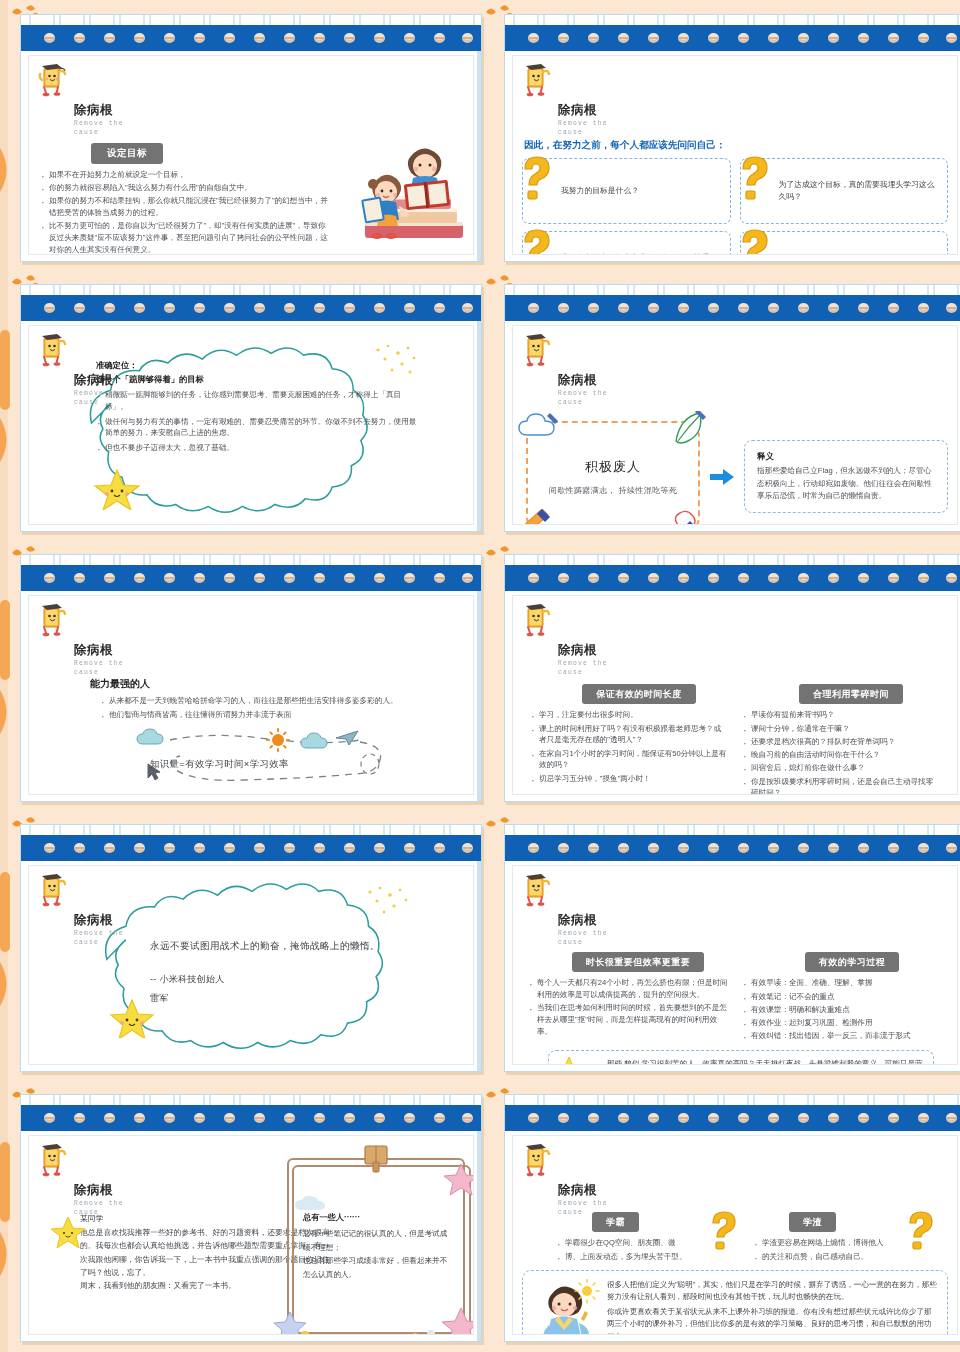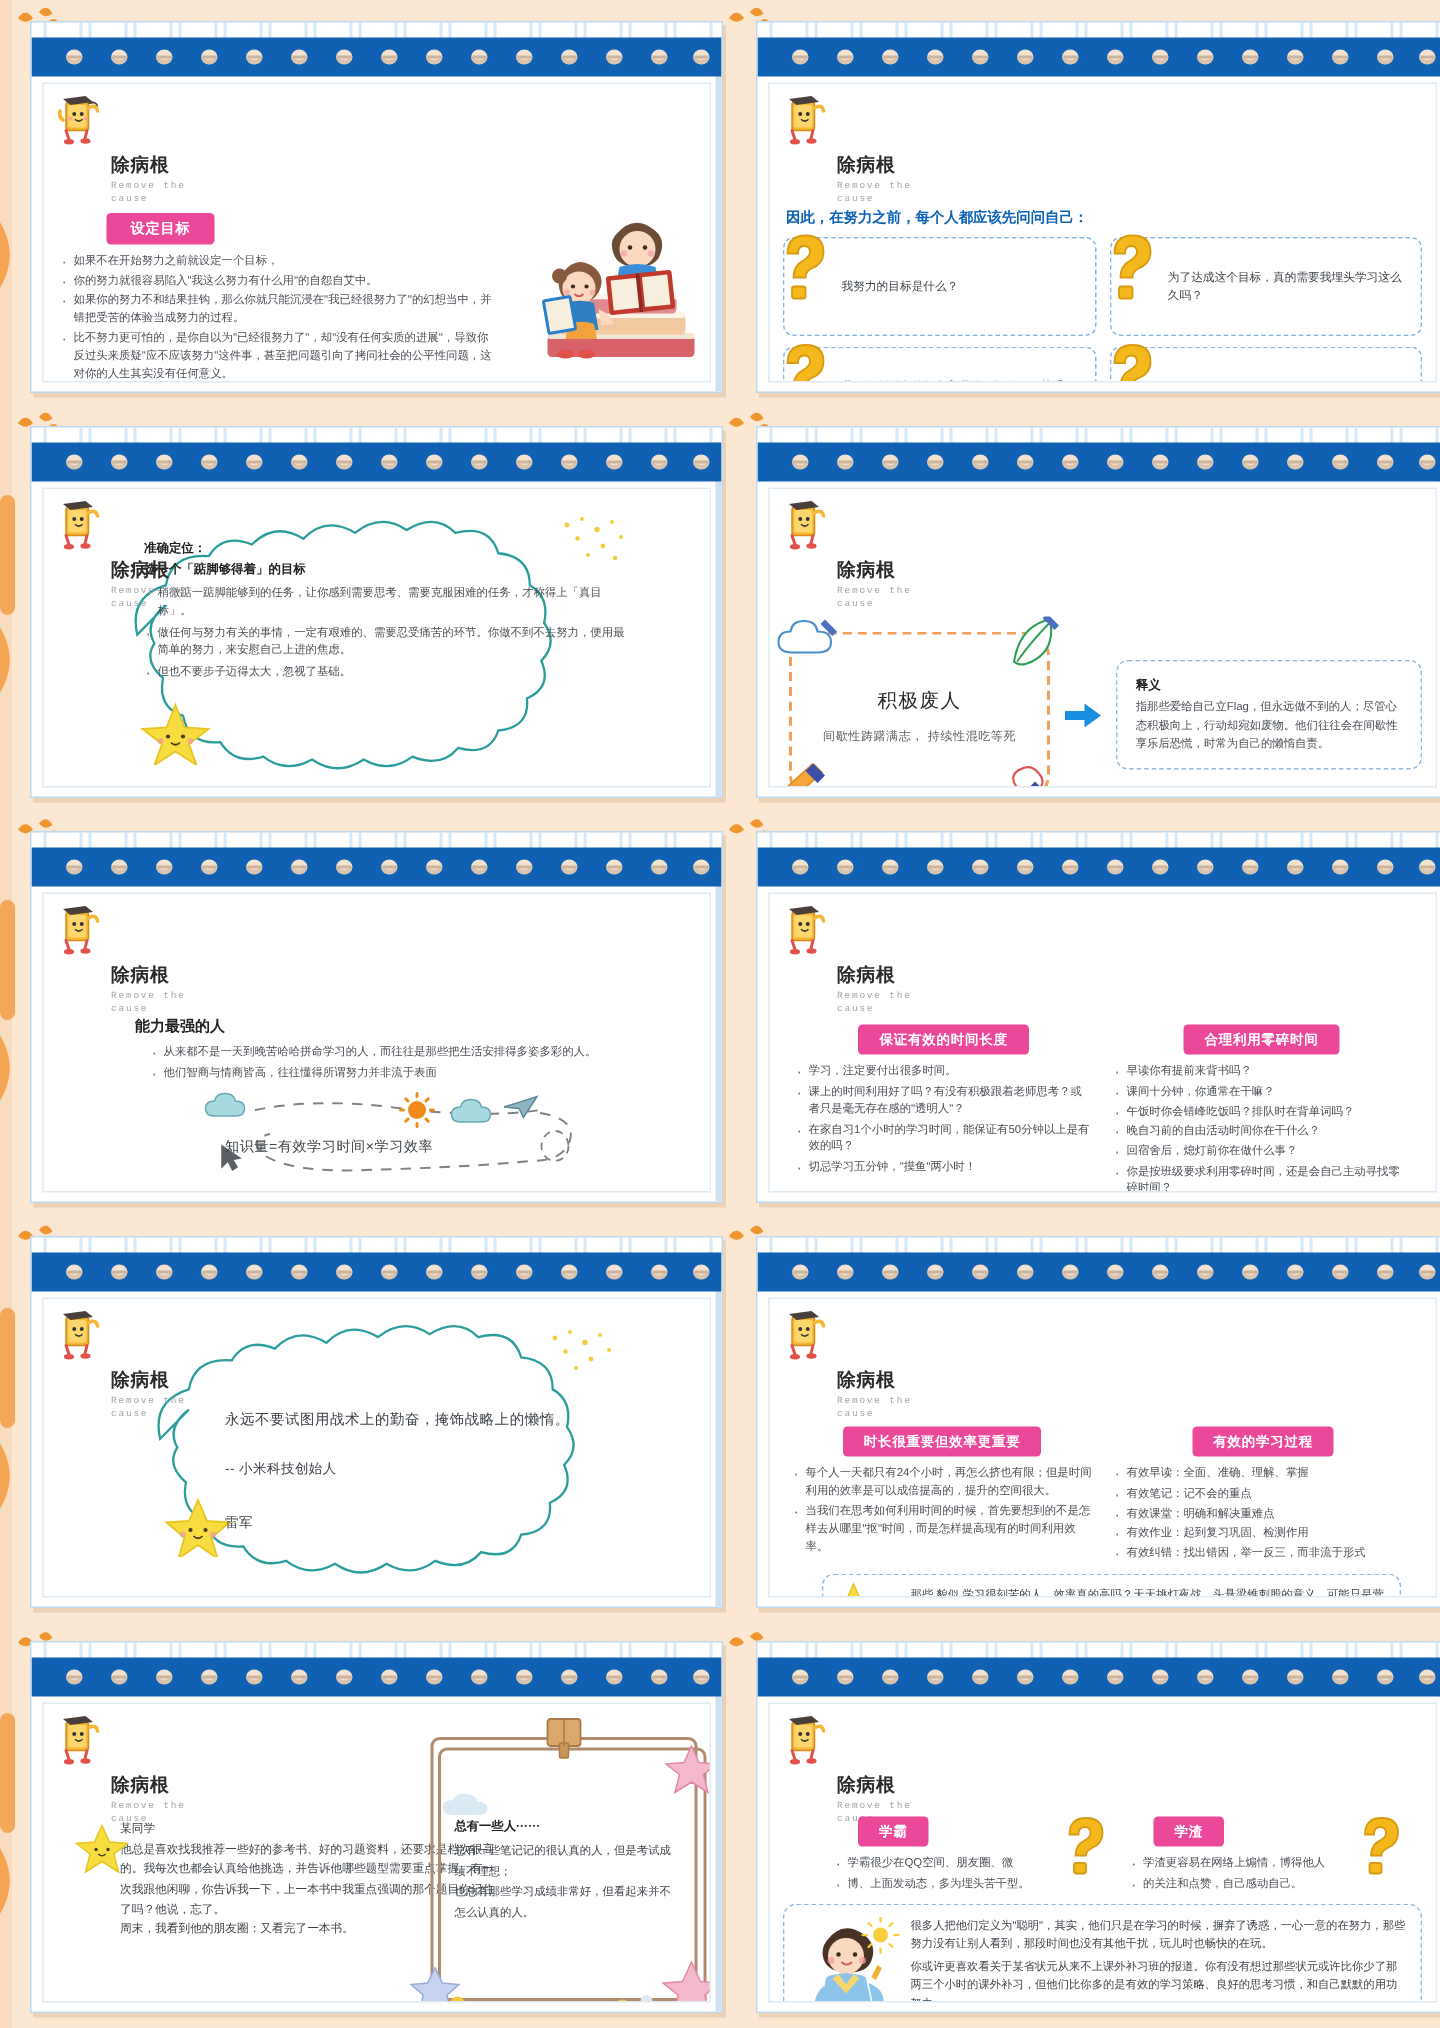--- a/index.html
+++ b/index.html
@@ -61,23 +61,24 @@
   
   .brand{display:flex;align-items:flex-start;gap:6px;}
   .mascot{width:30px;height:36px;position:relative;flex:0 0 30px;}
   .brand-txt{line-height:1;padding-top:2px;margin-top:40px;}
   .brand-cn{font-size:12.5px;font-weight:bold;color:#2b2b2b;letter-spacing:.5px;}
   .brand-en{font-family:"Liberation Mono","DejaVu Sans Mono",monospace;
     font-size:6.3px;color:#9fa6ad;letter-spacing:1.2px;line-height:1.45;margin-top:2px;}
 
   
   .pill{
-    display:inline-block;background:#ec4899;color:#fff;font-weight:bold;
+    display:inline-block;background:#737373;color:#fff;font-weight:bold;
     font-size:9.5px;border-radius:3px;padding:4px 16px;letter-spacing:.5px;
     text-align:left;
+    margin-left:20px;
   }
   .pill.sm{font-size:9px;padding:3.5px 14px;}
 
   
   ul.bl{list-style:none;margin:0;padding:0;}
   ul.bl>li{
     position:relative;padding-left:9px;margin:0 0 1.5px 0;
     font-size:7.6px;line-height:1.55;color:#4a4f55;
   }
   ul.bl>li:before{content:"·";position:absolute;left:1px;top:-1px;color:#6b7076;font-size:11px;}
@@ -128,21 +129,21 @@
   .col-head{text-align:center;margin-bottom:5px;}
   .note-dash{
     margin-top:5px;border:1px dashed #8fb9df;border-radius:8px;
     padding:7px 9px 7px 58px;position:relative;min-height:46px;
   }
   .note-dash p{margin:0;font-size:7.6px;line-height:1.62;color:#3f444a;}
 
   
   .quote-main{font-size:9.6px;color:#3b4046;letter-spacing:.4px;}
   .quote-by{font-size:9px;color:#3b4046;margin-top:20px;letter-spacing:.3px;}
-  .quote-name{font-size:9px;color:#3b4046;margin-top:23px;letter-spacing:.3px;}
+  .quote-name{font-size:9px;color:#3b4046;margin-top:6px;letter-spacing:.3px;}
 
   
   .s9-left{width:256px;}
   .s9-left .nm{font-size:7.8px;color:#3f444a;margin:0 0 2px 0;}
   .s9-left p{margin:0;font-size:7.8px;line-height:1.72;color:#3f444a;}
   .memo{
     position:absolute;right:8px;top:22px;width:178px;height:176px;
   }
   .memo-frame{
     position:absolute;inset:0;border:2px solid #b08b6d;border-radius:6px;
@@ -839,21 +840,21 @@
             <li>课上的时间利用好了吗？有没有积极跟着老师思考？或者只是毫无存在感的"透明人"？</li>
             <li>在家自习1个小时的学习时间，能保证有50分钟以上是有效的吗？</li>
             <li>切忌学习五分钟，"摸鱼"两小时！</li>
           </ul>
         </div>
         <div>
           <div class="col-head"><span class="pill sm">合理利用零碎时间</span></div>
           <ul class="bl">
             <li>早读你有提前来背书吗？</li>
             <li>课间十分钟，你通常在干嘛？</li>
-            <li>午饭时你会错峰吃饭吗？排队时在背单词吗？</li>
+            <li>还要求是档次很高的？排队时在背单词吗？</li>
             <li>晚自习前的自由活动时间你在干什么？</li>
             <li>回宿舍后，熄灯前你在做什么事？</li>
             <li>你是按班级要求利用零碎时间，还是会自己主动寻找零碎时间？</li>
           </ul>
         </div>
       </div>
     </div>
   </div>
 
   <div class="slide">

